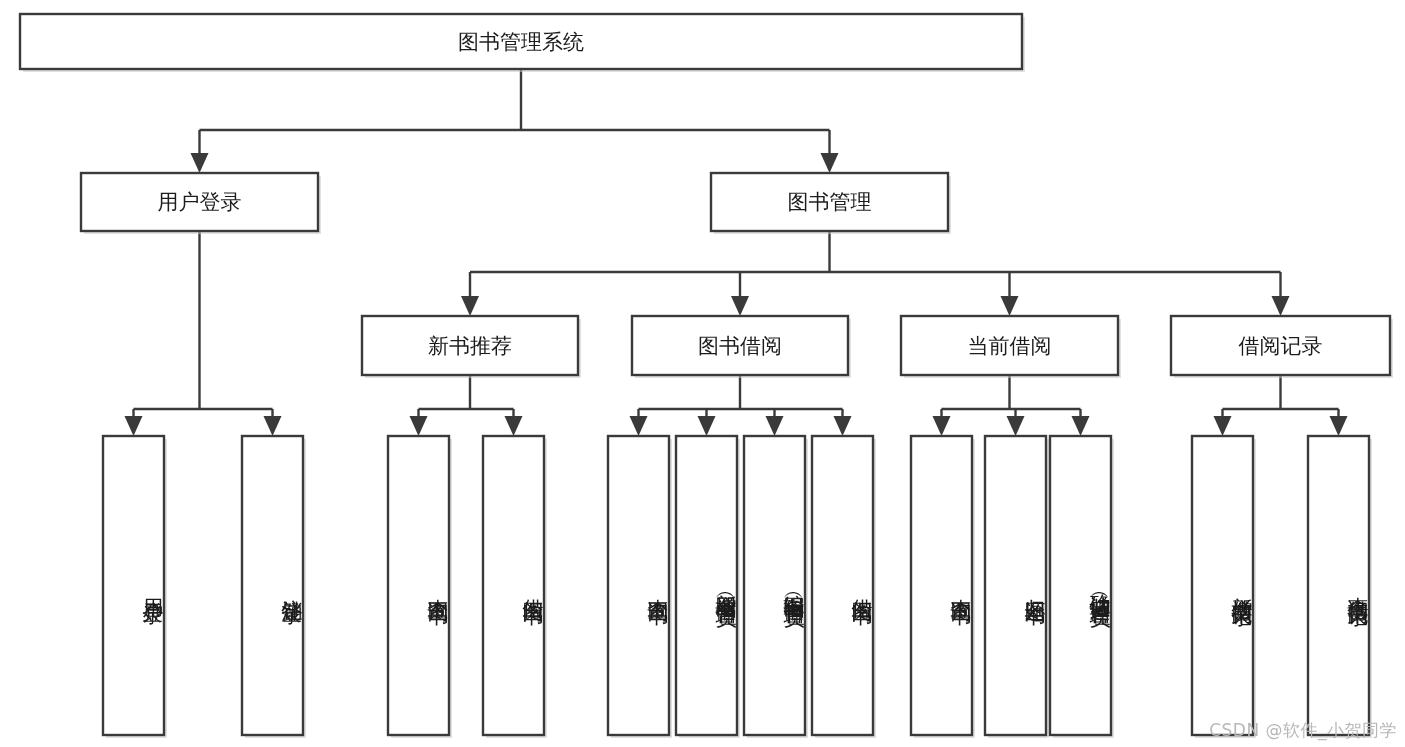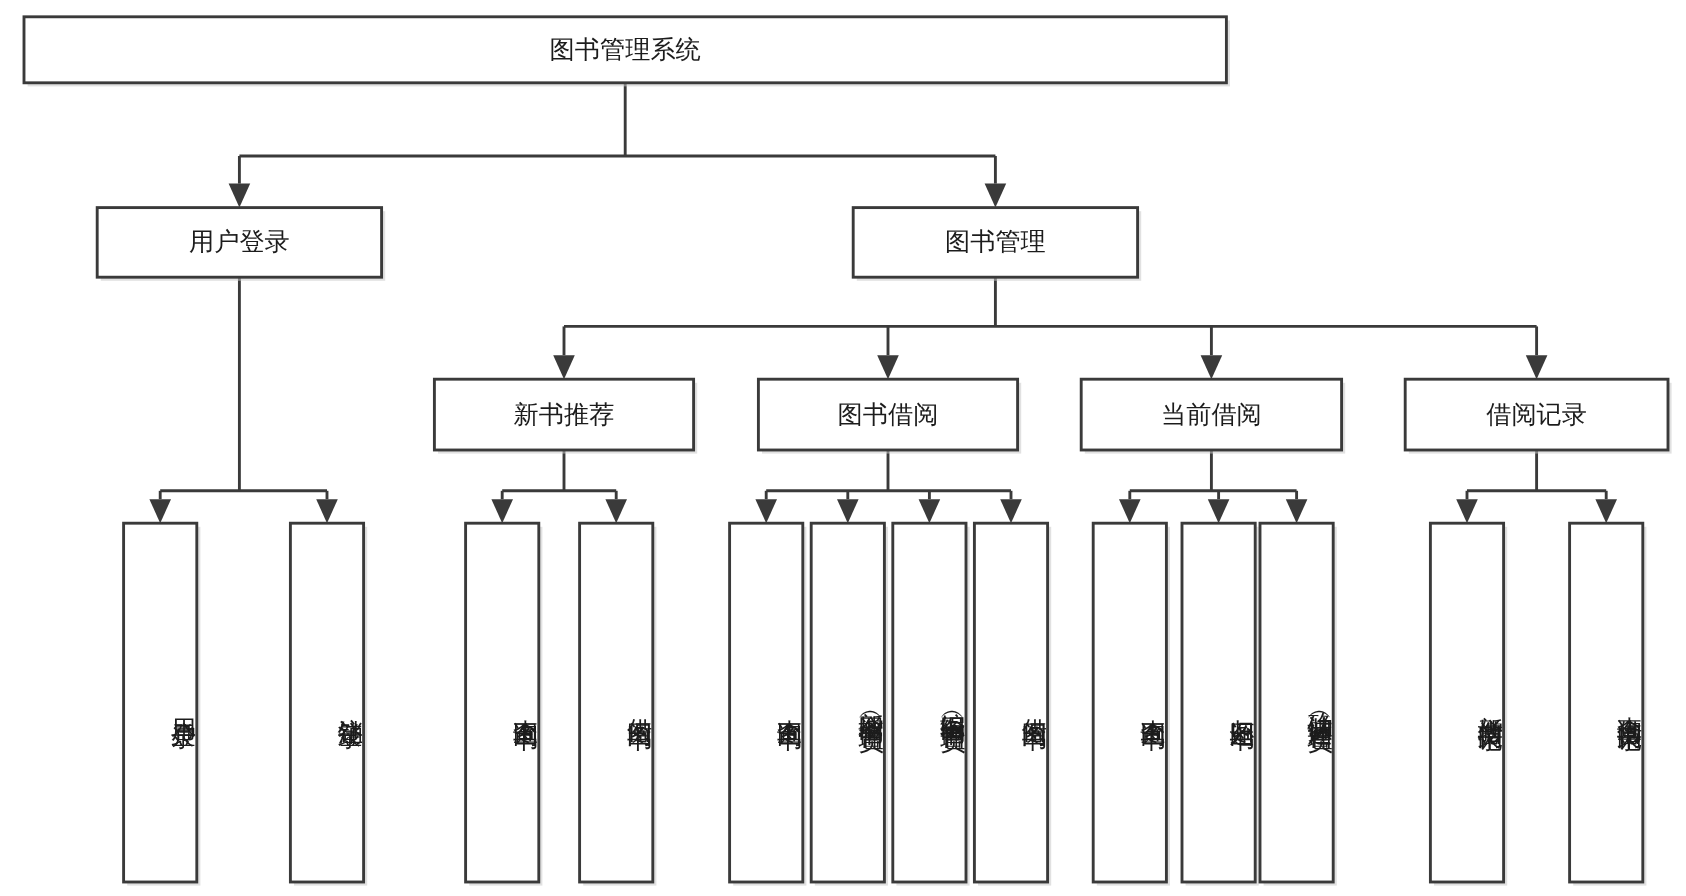--- a/index.html
+++ b/index.html
@@ -240,13 +240,14 @@
       <div class="vlabel" style="left: 676px; top: 446px; width: 61px; height: 279px;">新增图书（管理员）</div>
       <div class="vlabel" style="left: 744px; top: 446px; width: 61px; height: 279px;">编辑图书（管理员）</div>
       <div class="vlabel" style="left: 812px; top: 446px; width: 61px; height: 279px;">借阅图书</div>
       <div class="vlabel" style="left: 911px; top: 446px; width: 61px; height: 279px;">查询图书</div>
       <div class="vlabel" style="left: 985px; top: 446px; width: 61px; height: 279px;">归还图书</div>
       <div class="vlabel" style="left: 1050px; top: 446px; width: 61px; height: 279px;">确认归还（管理员）</div>
       <div class="vlabel" style="left: 1192px; top: 446px; width: 61px; height: 279px;">新增借阅记录</div>
       <div class="vlabel" style="left: 1308px; top: 446px; width: 61px; height: 279px;">查询借阅记录</div>
     </div>
 
+  <div class="watermark">CSDN @软件_小贺同学</div>
 </div>
 
 </body></html>

